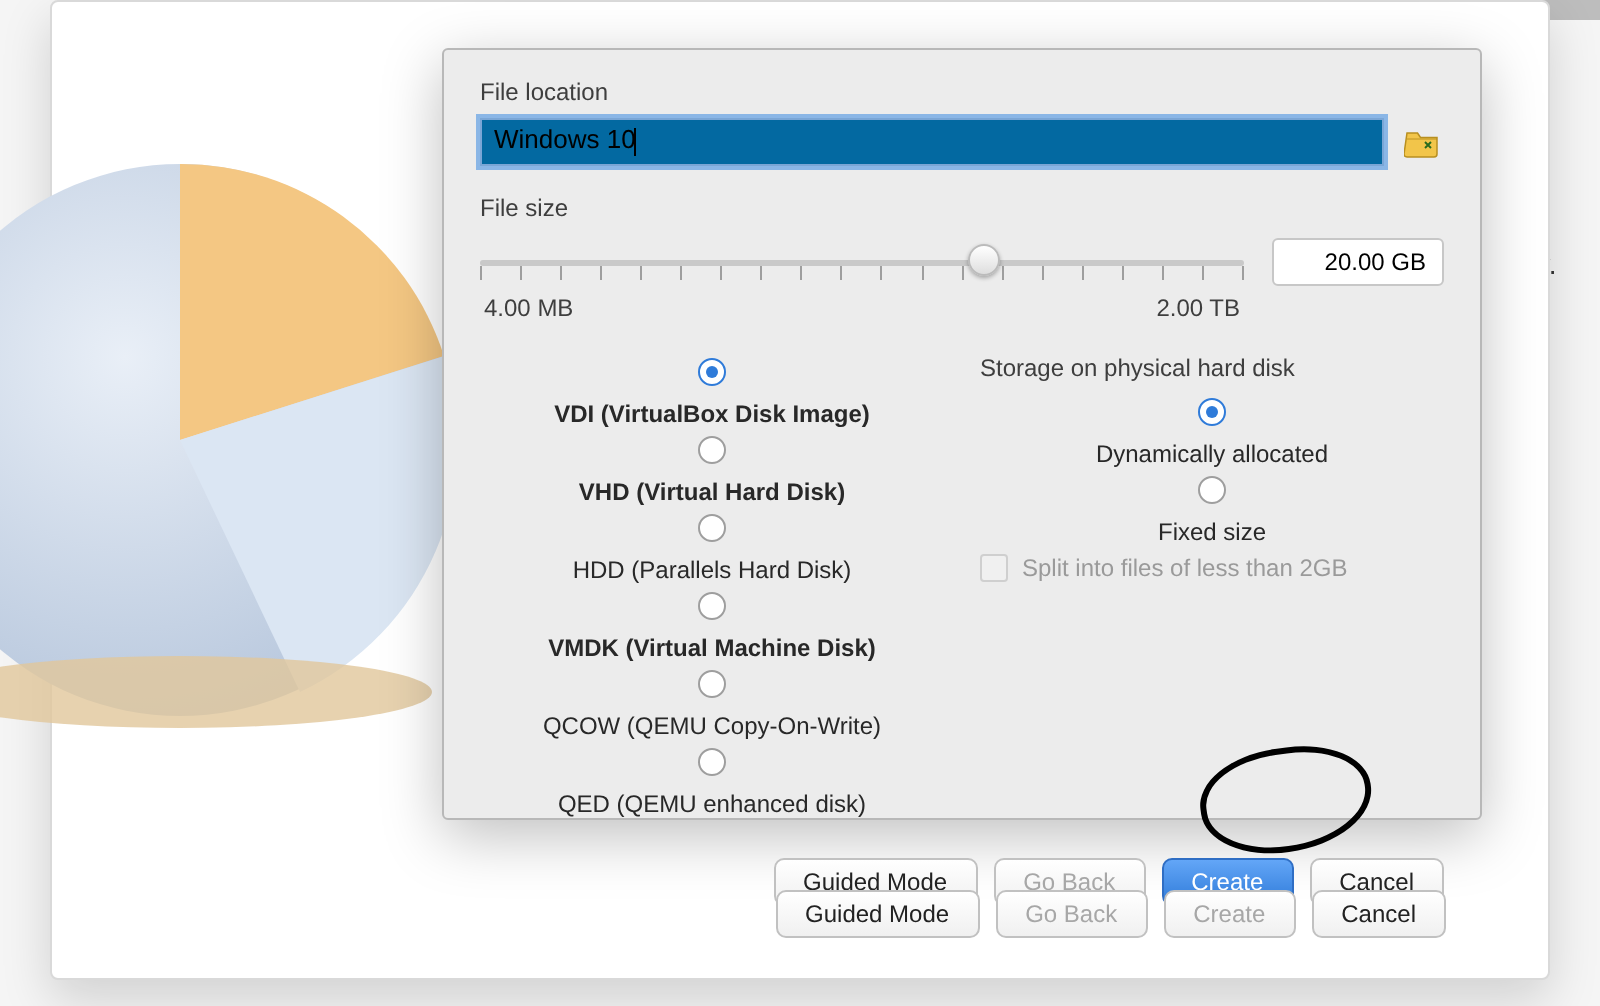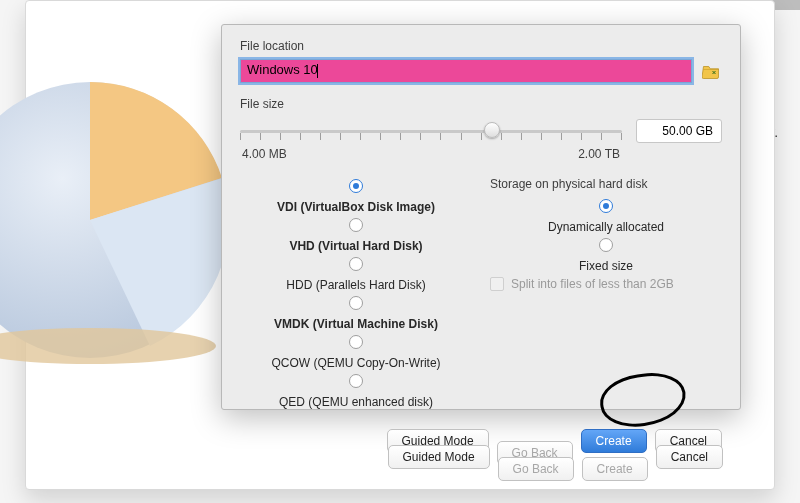--- a/index.html
+++ b/index.html
@@ -51,21 +51,21 @@
   
   .input-row { display: flex; gap: 8px; align-items: center; margin-bottom: 14px;}
   .text-input {
     flex: 1;
     height: 24px;
     padding: 2px 6px;
     font-size: 13px;
     border: 1px solid #7aa6d6;
     outline: 2px solid #8ab6e6;
     outline-offset: 0;
-    background: #ec4899;
+    background: #0369a1;
   }
   .folder-btn {
     width: 22px; height: 22px; display: flex; align-items: center; justify-content: center;
     cursor: pointer;
   }
   .folder-btn svg{ width:18px; height:16px;}
 
   
   .slider-wrap { display:flex; align-items:center; gap:14px; margin: 8px 0 4px 0;}
   .slider-track {
@@ -120,21 +120,21 @@
   
   .btn-row{ display:flex; gap:8px; justify-content:flex-end; margin-top:18px;}
   .btn-row.outer{
     position:absolute; left:221px; top:427px; width:520px; padding-right:18px;
   }
   .btn{
     height:24px; padding:0 14px; font-size:12px;
     border:1px solid #c1c1c1; border-radius:5px;
     background:linear-gradient(#ffffff,#f0f0f0); color:#222; cursor:pointer;
   }
-  .btn.disabled{ color:#a7a7a7; cursor:default;margin-top:12px;}
+  .btn.disabled{ color:#a7a7a7; cursor:default;}
   .btn.primary{
     background:linear-gradient(#63a6f7,#2f7bd9); color:#fff; border:1px solid #2f6ec4;
     font-weight:500;
   }
   .circle-highlight{
     position:absolute; width:86px; height:52px; border:3px solid #000; border-radius:50% 48% 55% 50%;
     pointer-events:none; transform:rotate(-8deg);
   }
 
   .caret{
@@ -214,21 +214,21 @@
           <span></span>
           <span></span>
           <span></span>
           <span></span>
           <span></span>
           <span></span>
       </div>
       <div class="knob" style="left: 66%;"></div>
     </div>
     <div class="size-box">
-      <span>50.00 GB</span>
+      <span>20.00 GB</span>
     </div>
   </div>
   <div class="range-labels">
     <span>4.00 MB</span>
     <span>2.00 TB</span>
   </div>
 
   <div class="cols">
     <div class="col">
       <div id="disk-type-list">

